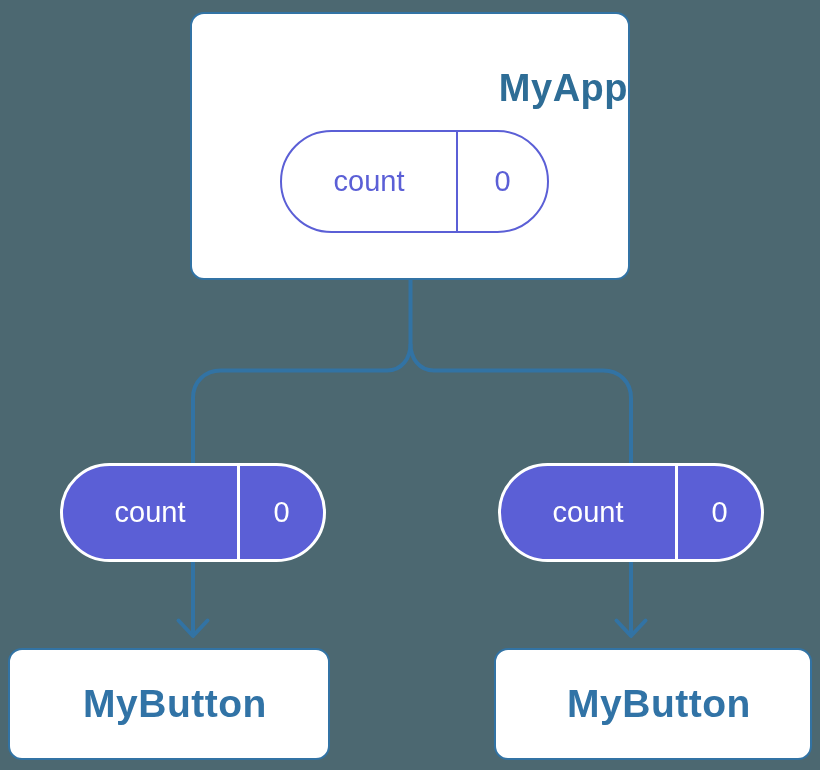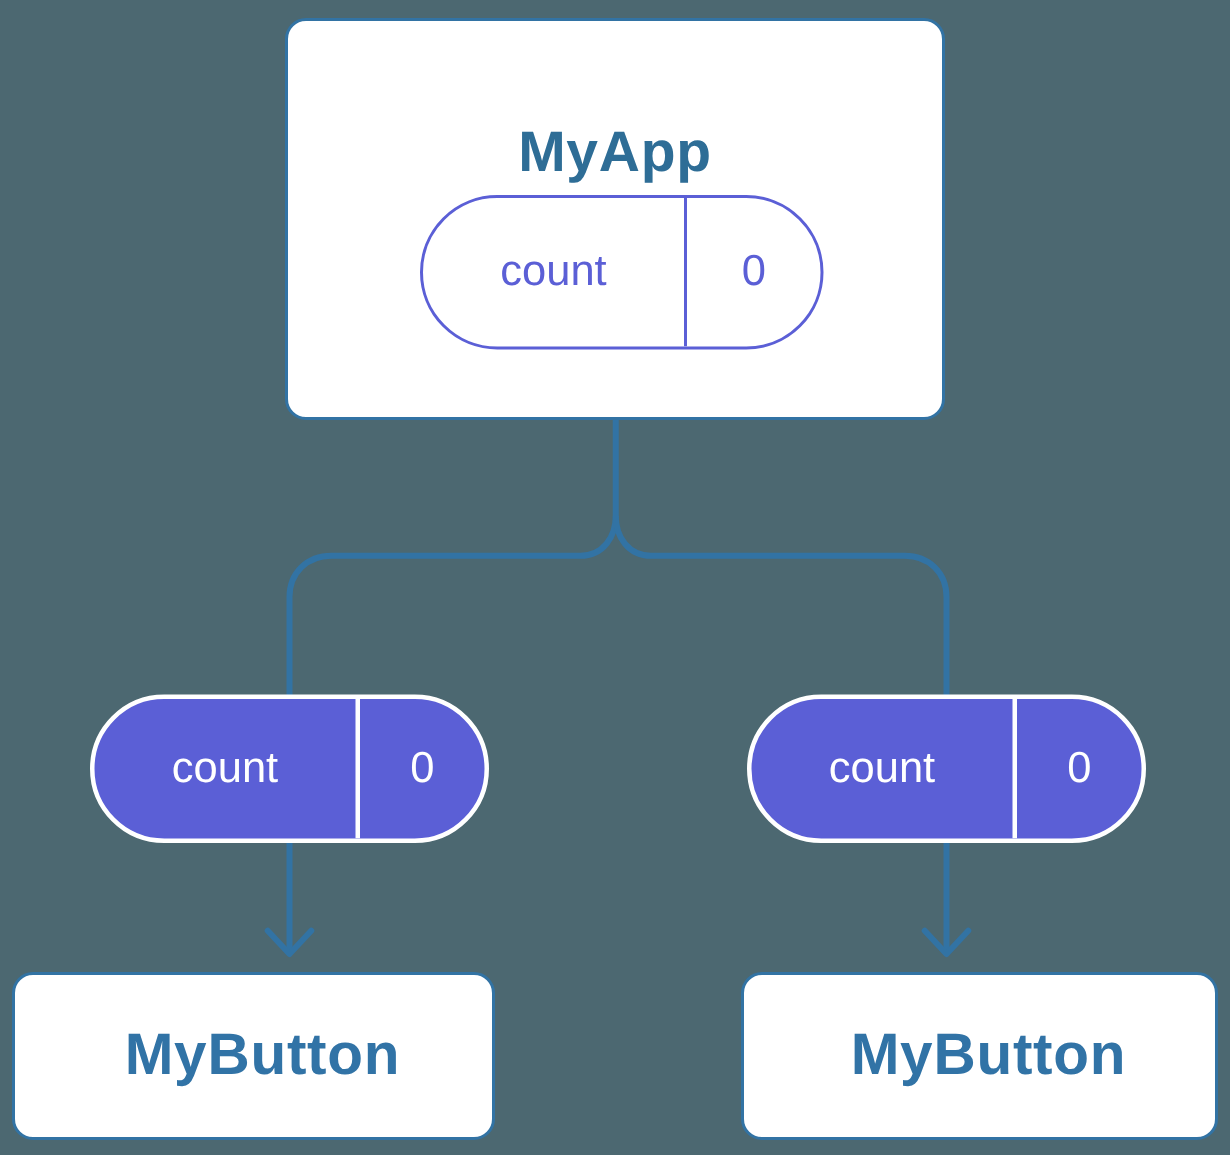--- a/index.html
+++ b/index.html
@@ -22,23 +22,23 @@
     position: absolute;
     background: #FFFFFF;
     border: 2.5px solid #3273A4;
     border-radius: 14px;
     box-sizing: border-box;
     z-index: 2;
   }
   .card-root { left: 190px; top: 12px; width: 440px; height: 268px; }
   .card-title {
     position: absolute;
-    left: 0; top: 66px;
+    left: 0; top: 52px;
     width: 100%;
-    text-align: center;
+    text-align: right;
     font-size: 38px;
     line-height: 44px;
     font-weight: 600;
     color: #2E6D96;
     letter-spacing: 0.5px;
   }
   .card-leaf {
     display: flex;
     align-items: center;
     justify-content: center;

